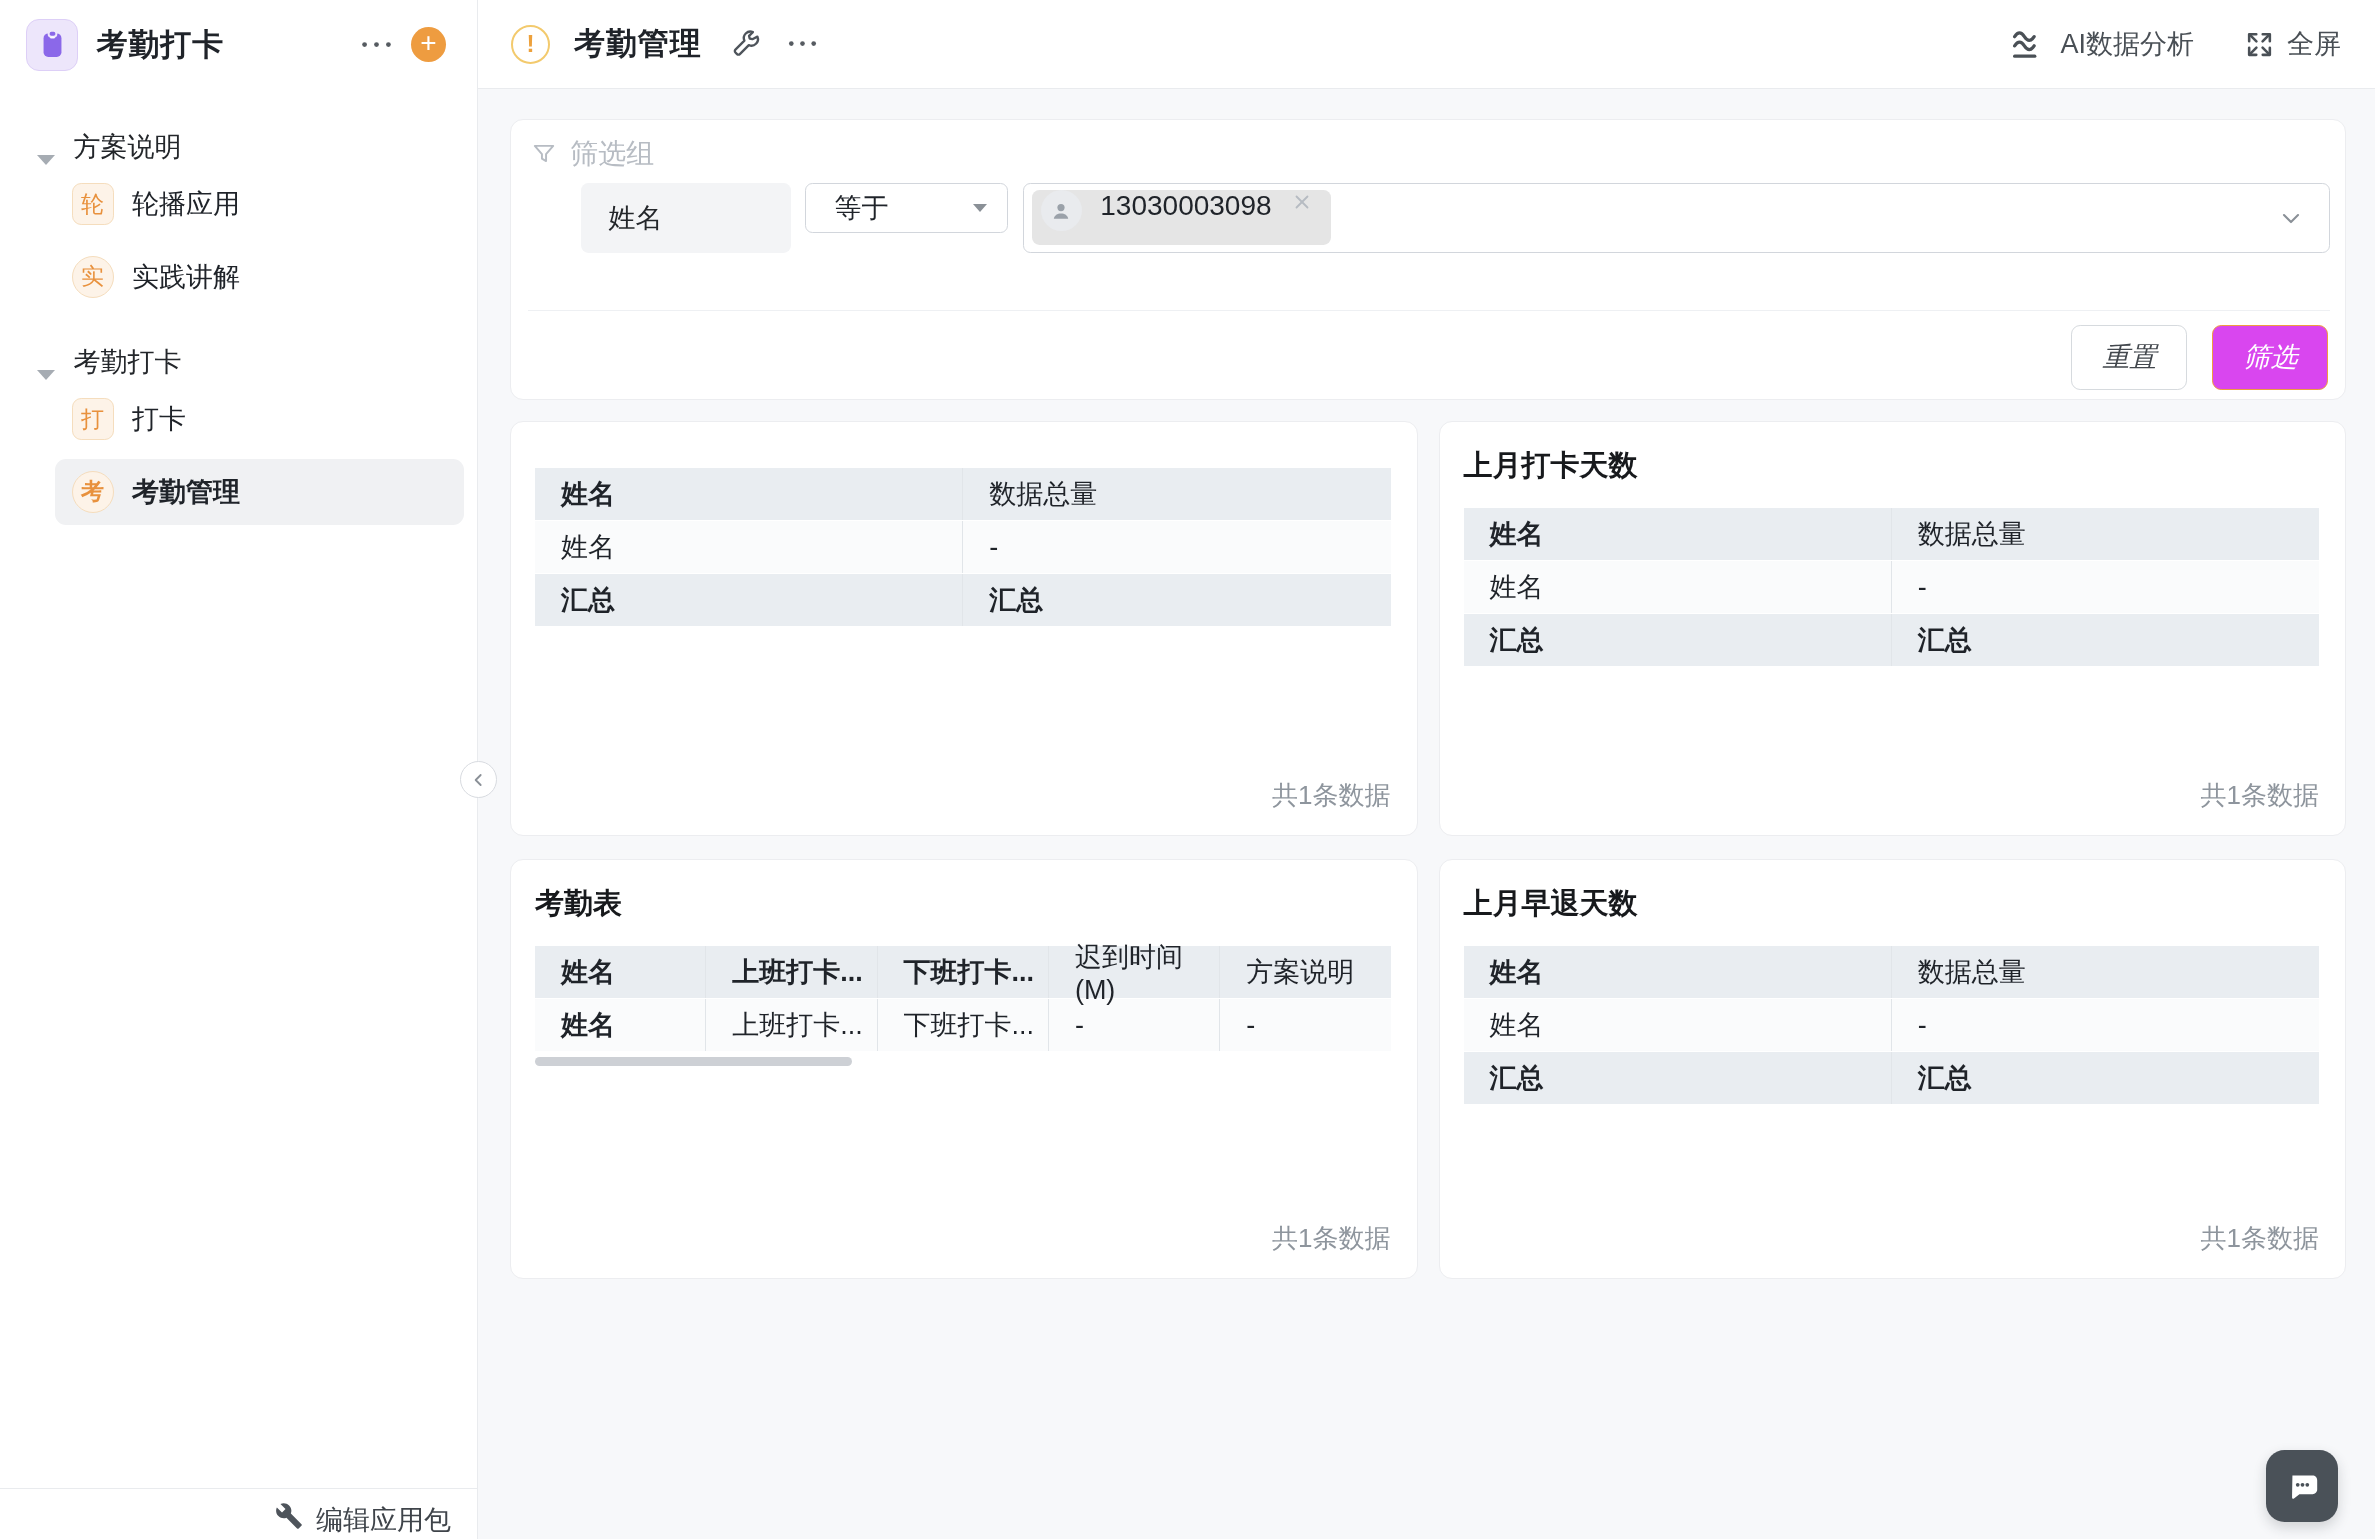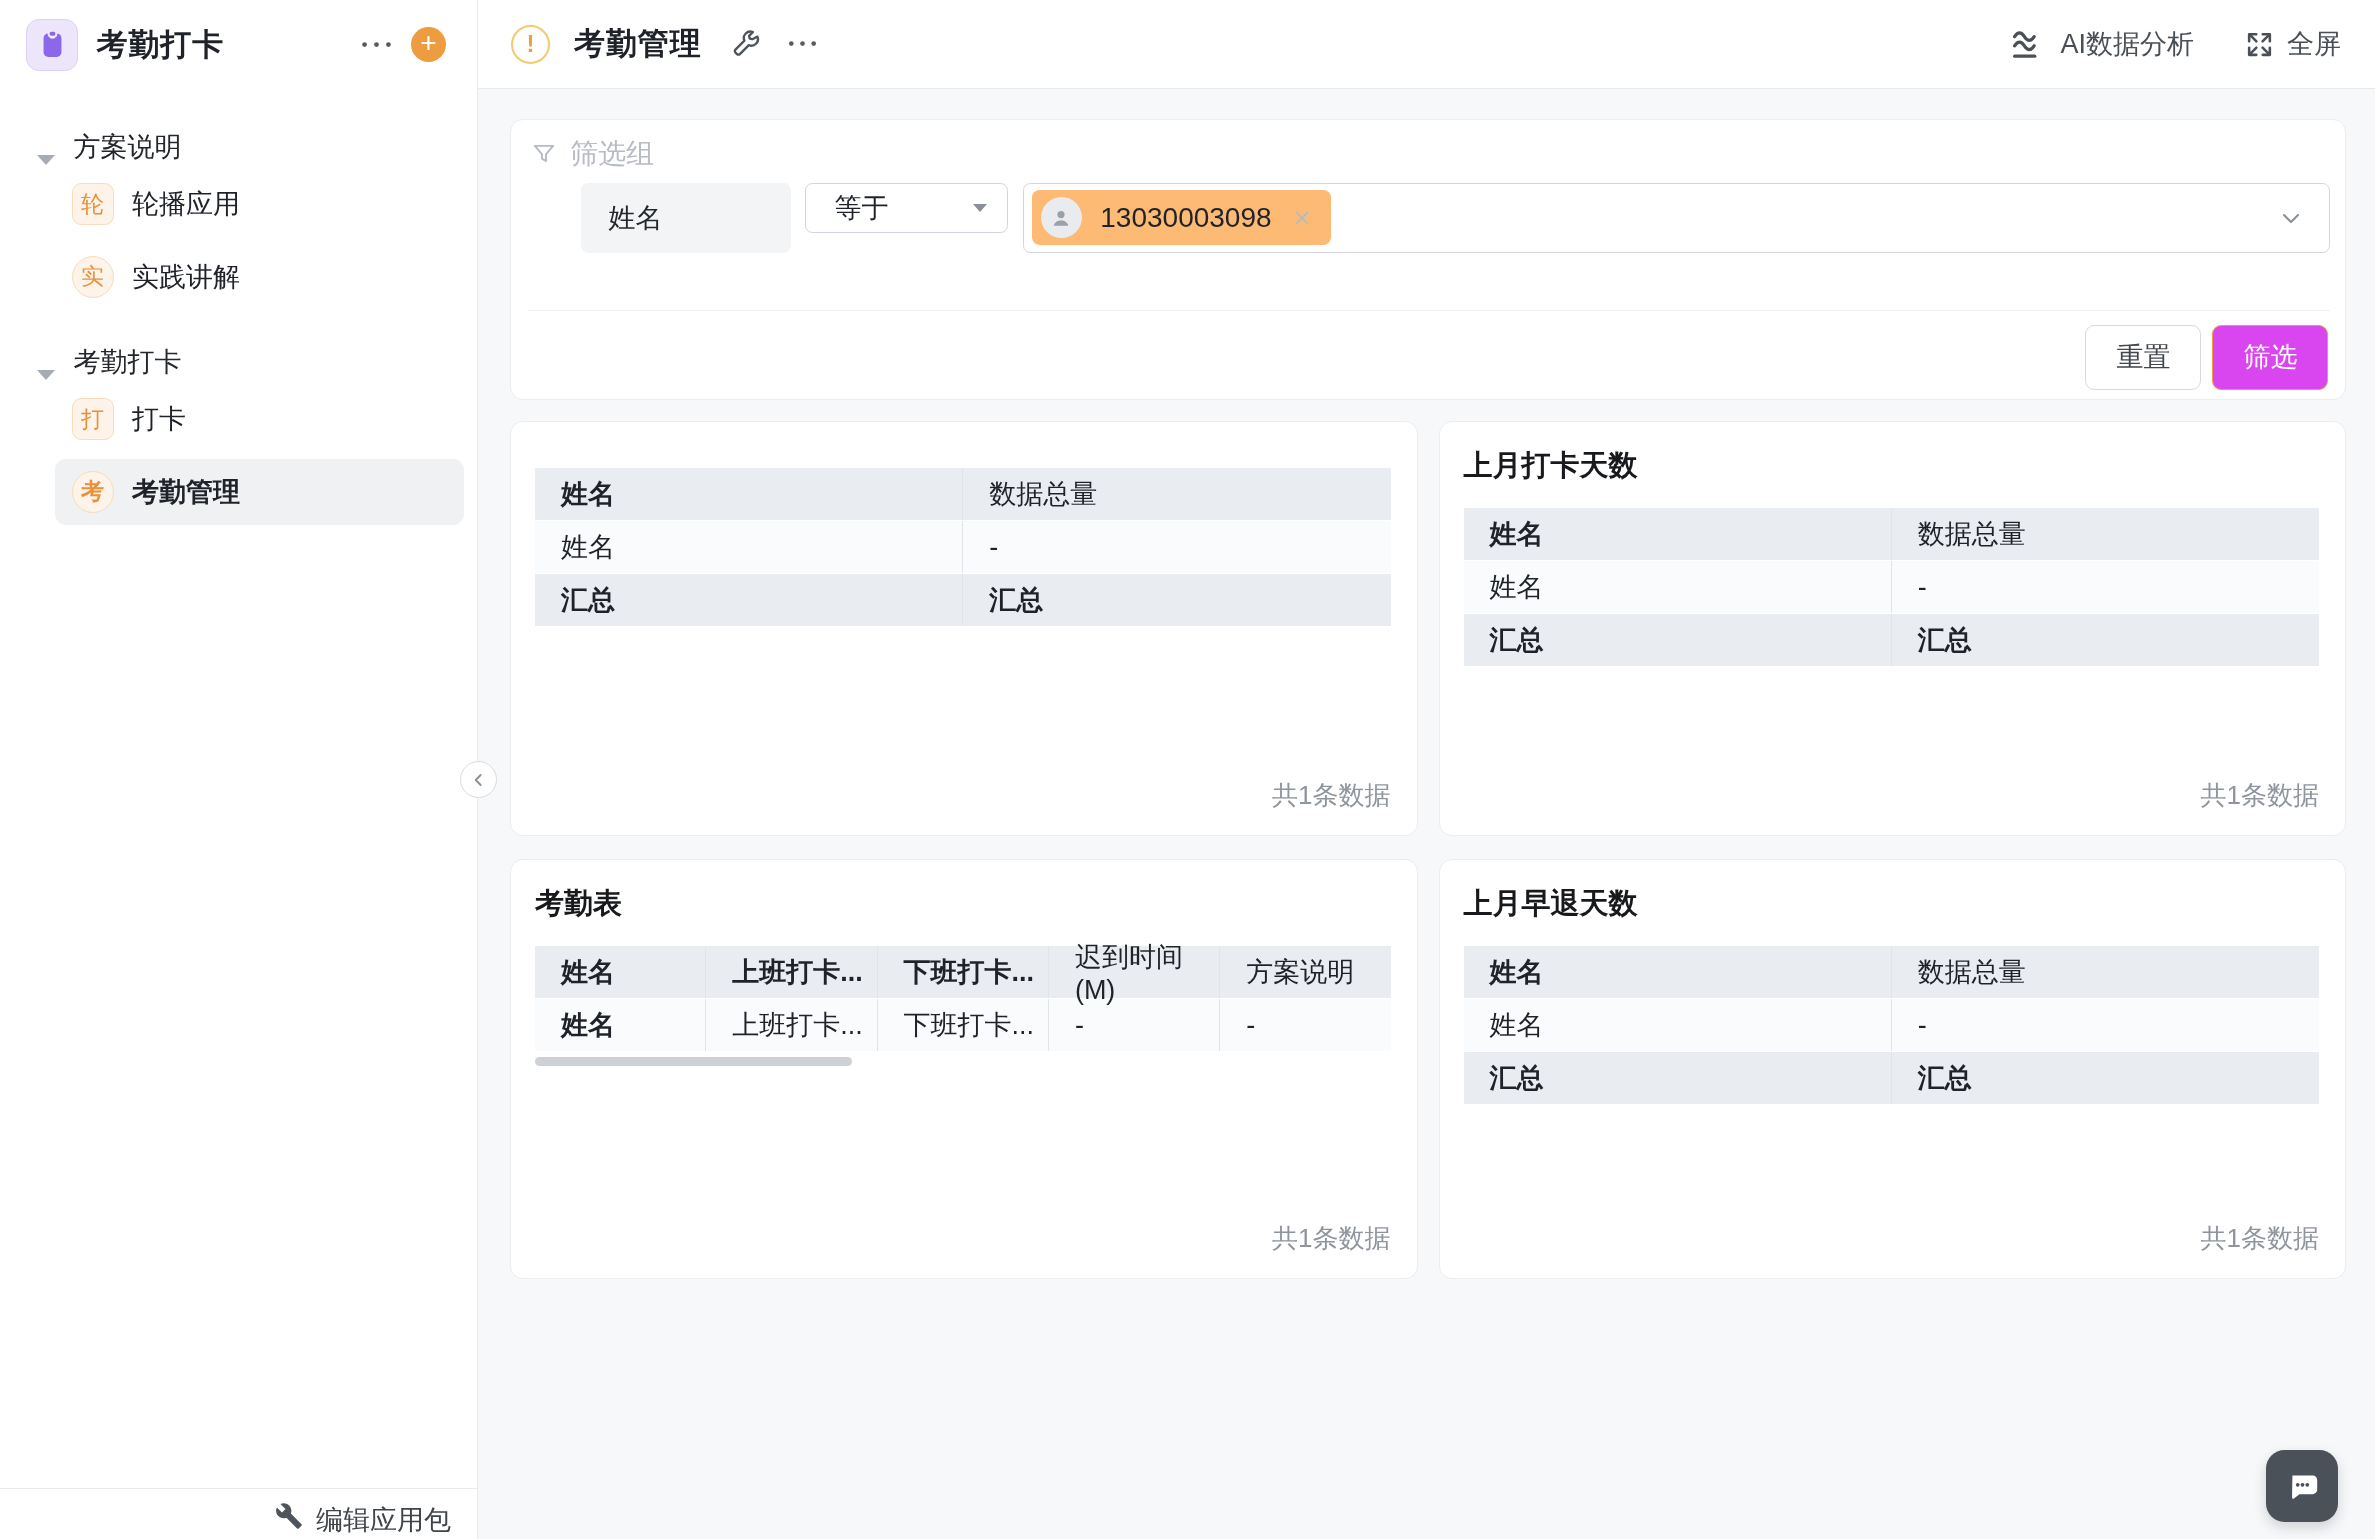--- a/index.html
+++ b/index.html
@@ -37,27 +37,27 @@
   .content { flex:1; background:#f7f8fa; padding:30px 30px 0 32px; position:relative; overflow:hidden; }
 
   
   .filter-card { background:#fff; border:0.9px solid #ecedf0; border-radius:13px; height:281px; padding:20px 14.8px 0 16.6px; margin-bottom:21px; }
   .filter-head { display:flex; align-items:center; gap:13px; height:28px; color:#b7bcc3; font-size:28px; padding-left:3.7px; }
   .filter-row { display:flex; gap:14.8px; margin-top:14.8px; padding-left:53px; }
   .f-field { width:210px; height:70px; background:#f3f4f6; border-radius:7.4px; display:flex; align-items:center; padding-left:28px; font-size:27px; color:#24272b; cursor:pointer; }
   .f-op { width:203px; height:50px; background:#fff; border:0.9px solid #d2d6dc; border-radius:7.4px; display:flex; align-items:center; justify-content:space-between; padding:0 20px 0 28px; font-size:27px; cursor:pointer; }
   .op-caret { width:0; height:0; border-left:7.4px solid transparent; border-right:7.4px solid transparent; border-top:8.3px solid #8a9097; }
   .f-value { flex:1; height:70px; background:#fff; border:0.9px solid #d2d6dc; border-radius:7.4px; display:flex; align-items:center; padding:0 24px 0 8.3px; cursor:pointer; }
-  .chip { display:flex; align-items:center; gap:18.5px; background:#fdba74; border-radius:7.4px; height:55px; padding:0 16.6px 0 8.3px; }
+  .chip { display:flex; align-items:flex-start; gap:18.5px; background:#e5e5e5; border-radius:7.4px; height:55px; padding:0 16.6px 0 8.3px; }
   .chip-avatar { width:41px; height:41px; border-radius:50%; background:#e9ebee; display:flex; align-items:center; justify-content:center; }
   .chip-text { font-size:28px; color:#1f2329; }
   .chip-x { display:flex; align-items:center; cursor:pointer; }
   .val-chev { margin-left:auto; display:flex; align-items:center; }
   .filter-divider { height:0.9px; background:#eef0f3; margin-top:57px; }
-  .filter-actions { display:flex; justify-content:flex-end; gap:11px; padding:14px 1.8px 0 0; }
+  .filter-actions { display:flex; justify-content:flex-end; gap:25px; padding:14px 1.8px 0 0;font-style:italic; }
   .btn { height:65px; min-width:114px; padding:0 30px; border-radius:9.2px; font-size:27px; display:flex; align-items:center; justify-content:center; cursor:pointer; }
   .btn-reset { background:#fff; border:0.9px solid #d6dade; color:#42474d; }
   .btn-primary { background:#d946ef; border:0.9px solid #ee9c40; color:#fff; }
 
   
   .grid { display:grid; grid-template-columns:1fr 1fr; column-gap:21px; row-gap:23px; }
   .card { background:#fff; border:0.9px solid #ecedf0; border-radius:13px; height:415px; padding:24px 26px 22px 24px; display:flex; flex-direction:column; }
   .card.tall { height:420px; }
   .card-title { font-size:29px; font-weight:700; color:#17191c; }
   .tbl { margin-top:22px; }

